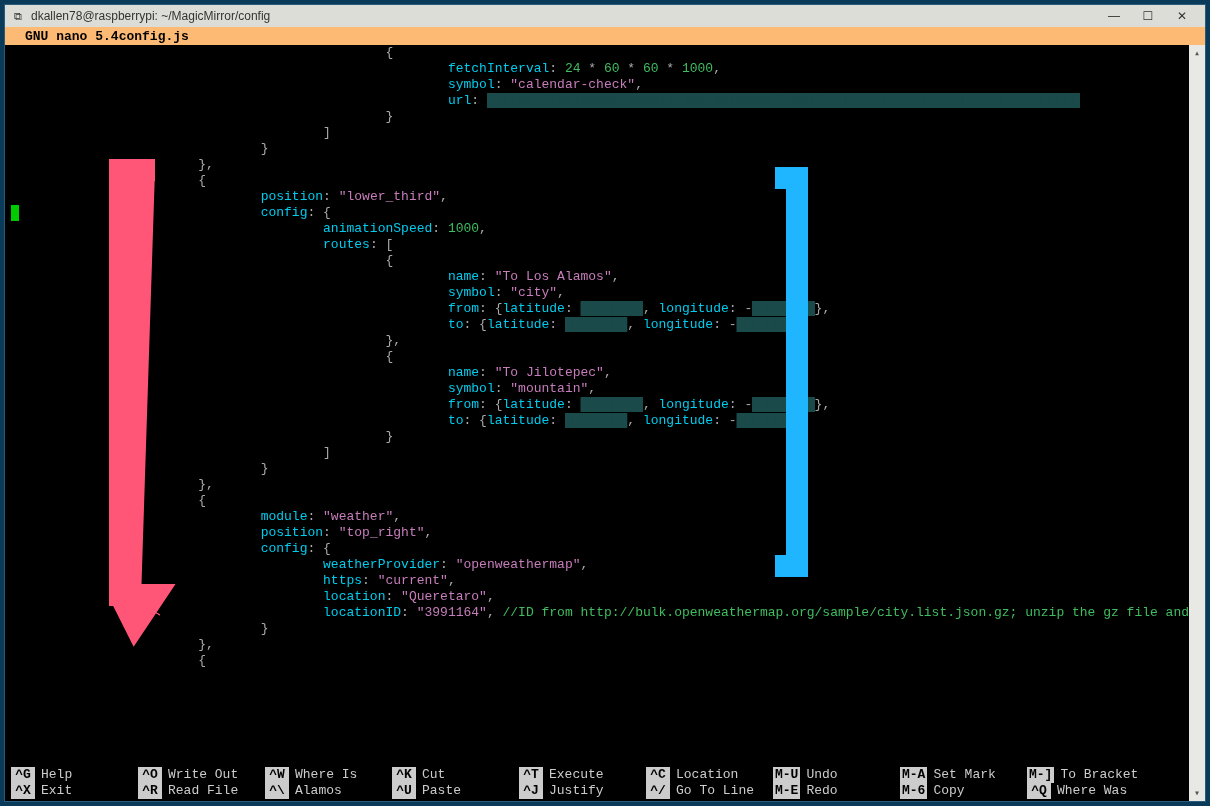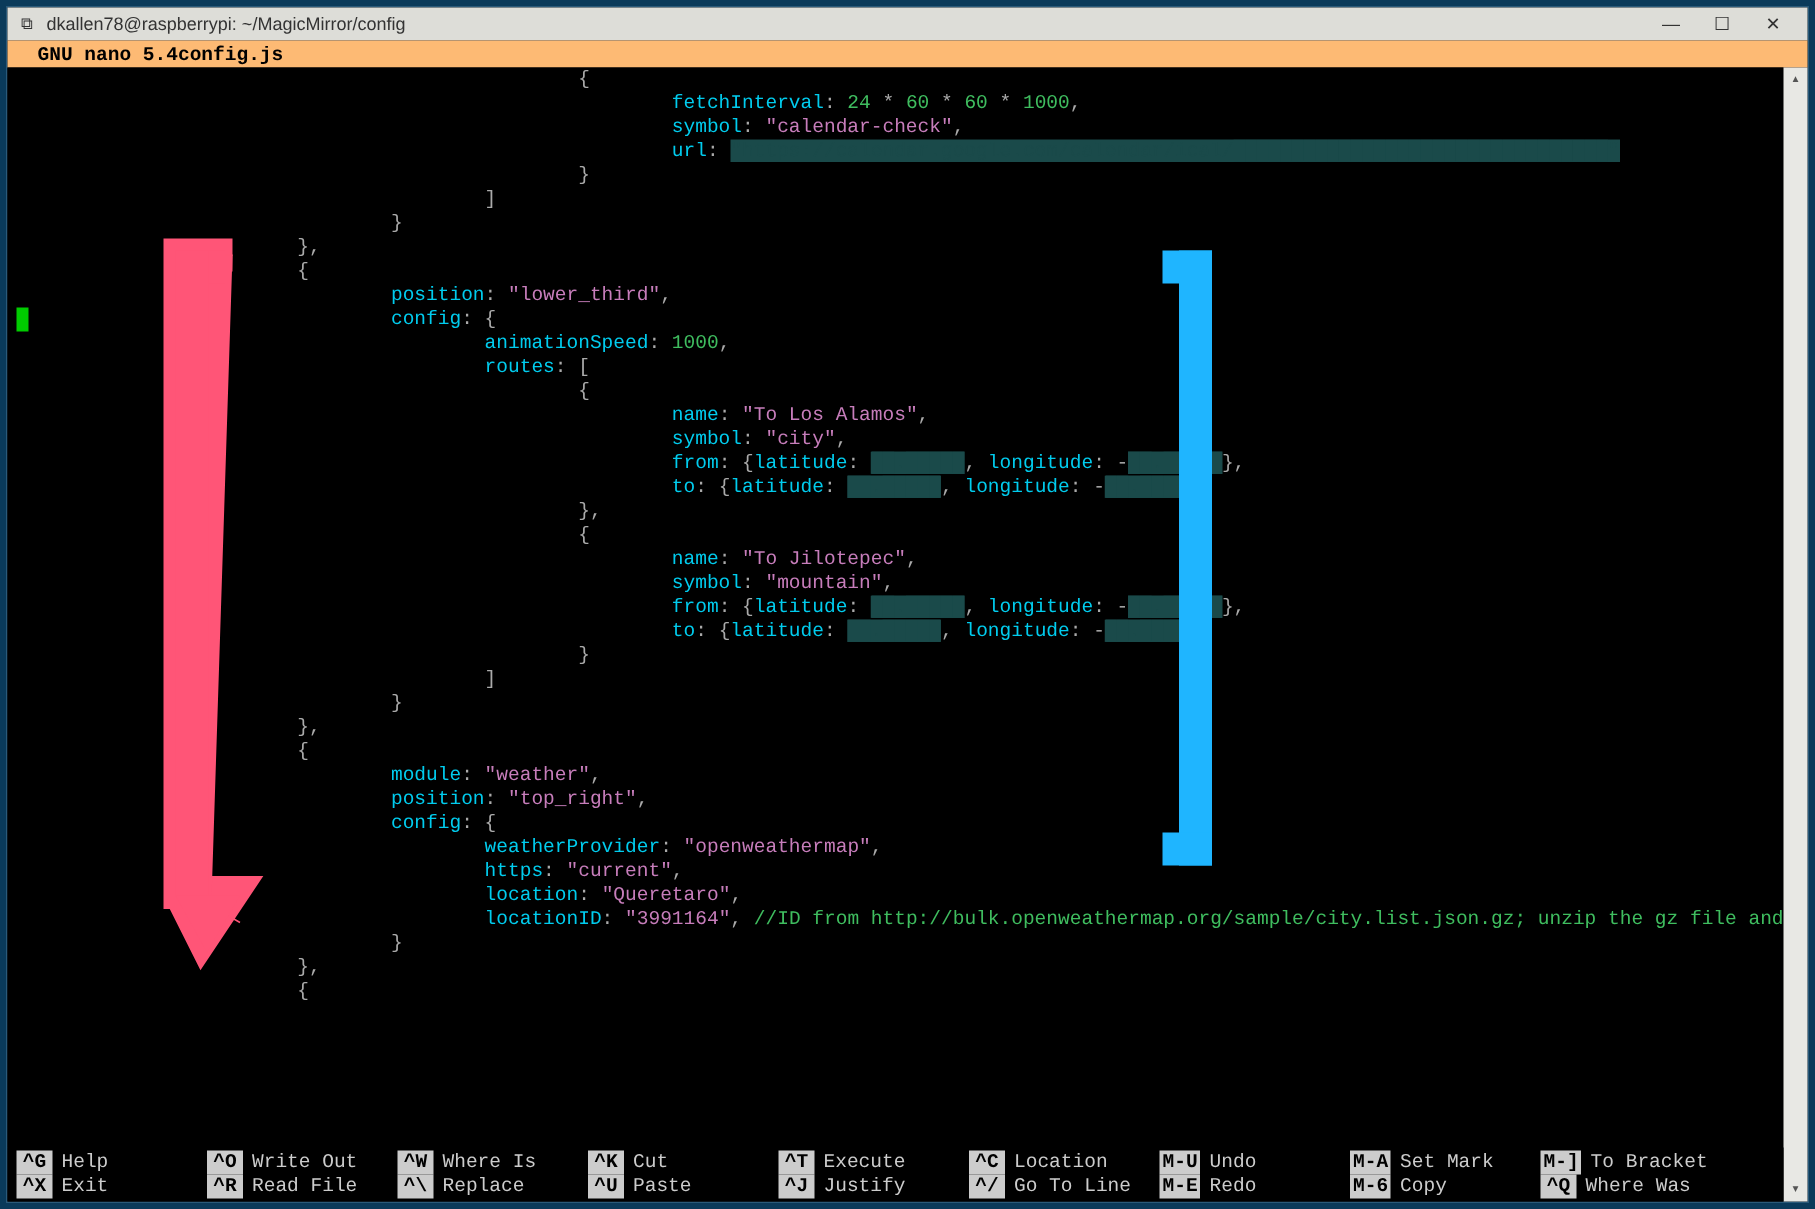--- a/index.html
+++ b/index.html
@@ -216,21 +216,21 @@
         <div class="fitem">
           <span class="fkey">^X</span>
           <span class="flabel">Exit</span>
         </div>
         <div class="fitem">
           <span class="fkey">^R</span>
           <span class="flabel">Read File</span>
         </div>
         <div class="fitem">
           <span class="fkey">^\</span>
-          <span class="flabel">Replace</span>
+          <span class="flabel">Alamos</span>
         </div>
         <div class="fitem">
           <span class="fkey">^U</span>
           <span class="flabel">Paste</span>
         </div>
         <div class="fitem">
           <span class="fkey">^J</span>
           <span class="flabel">Justify</span>
         </div>
         <div class="fitem">

